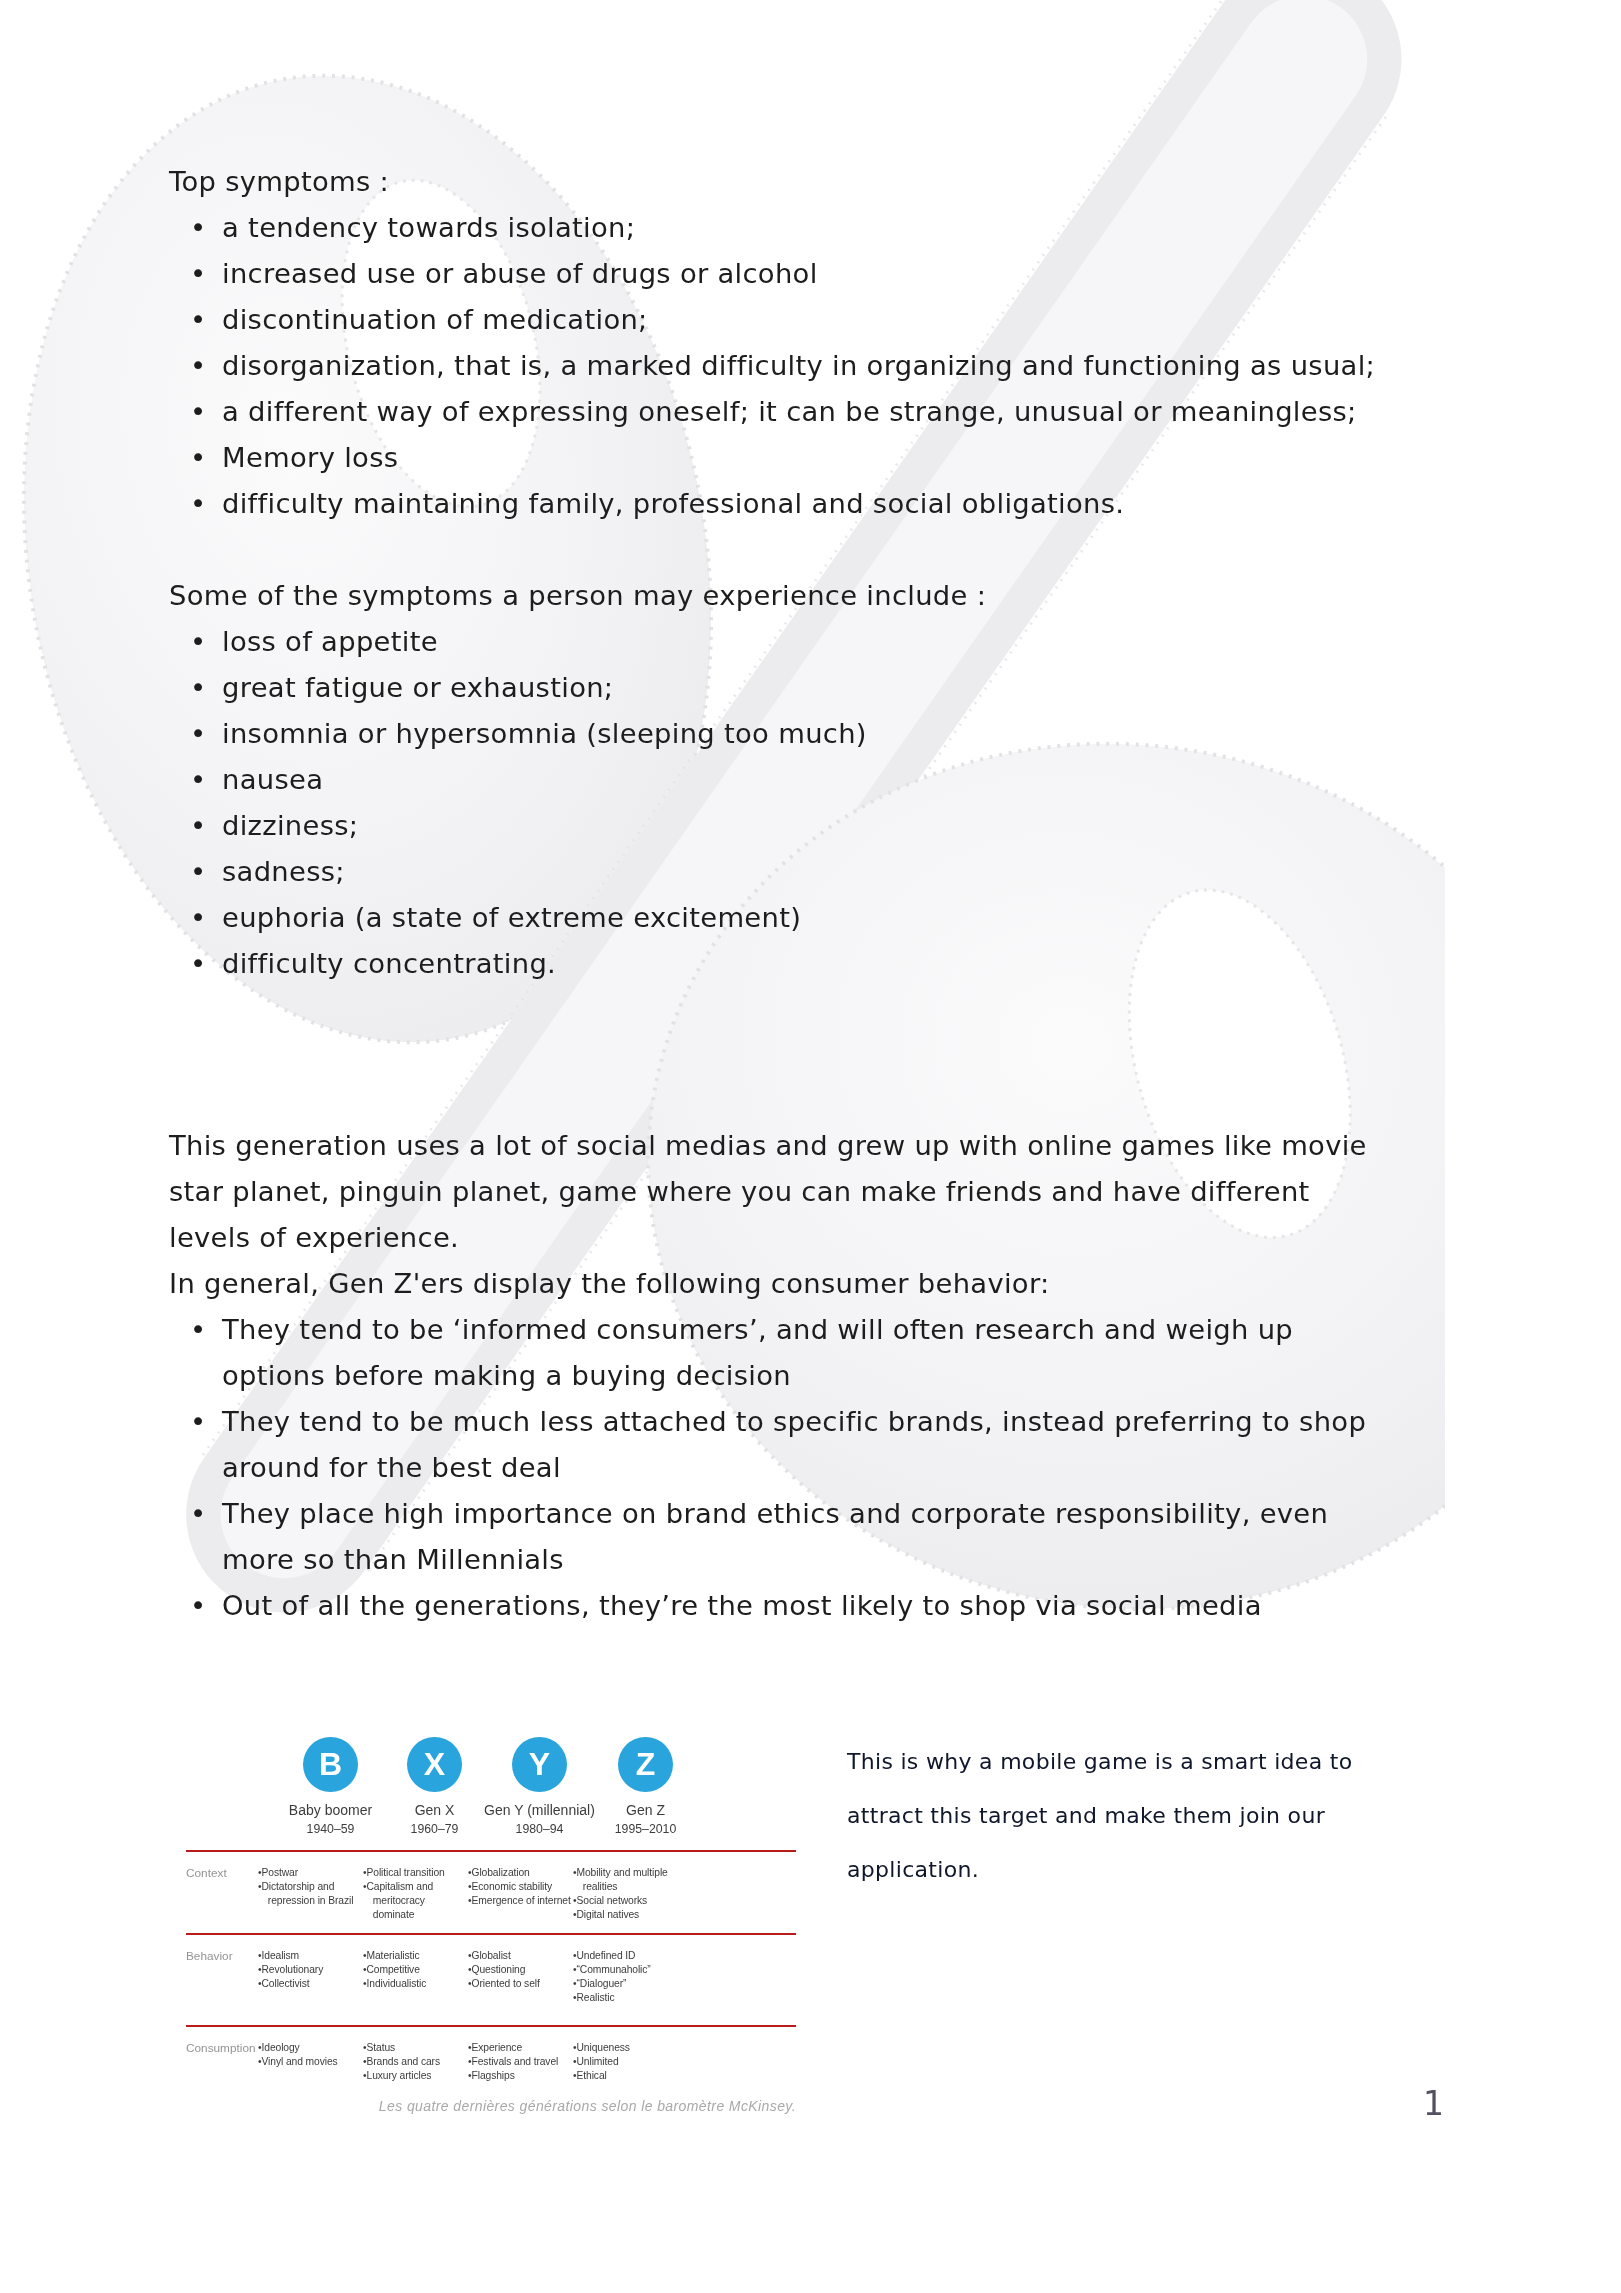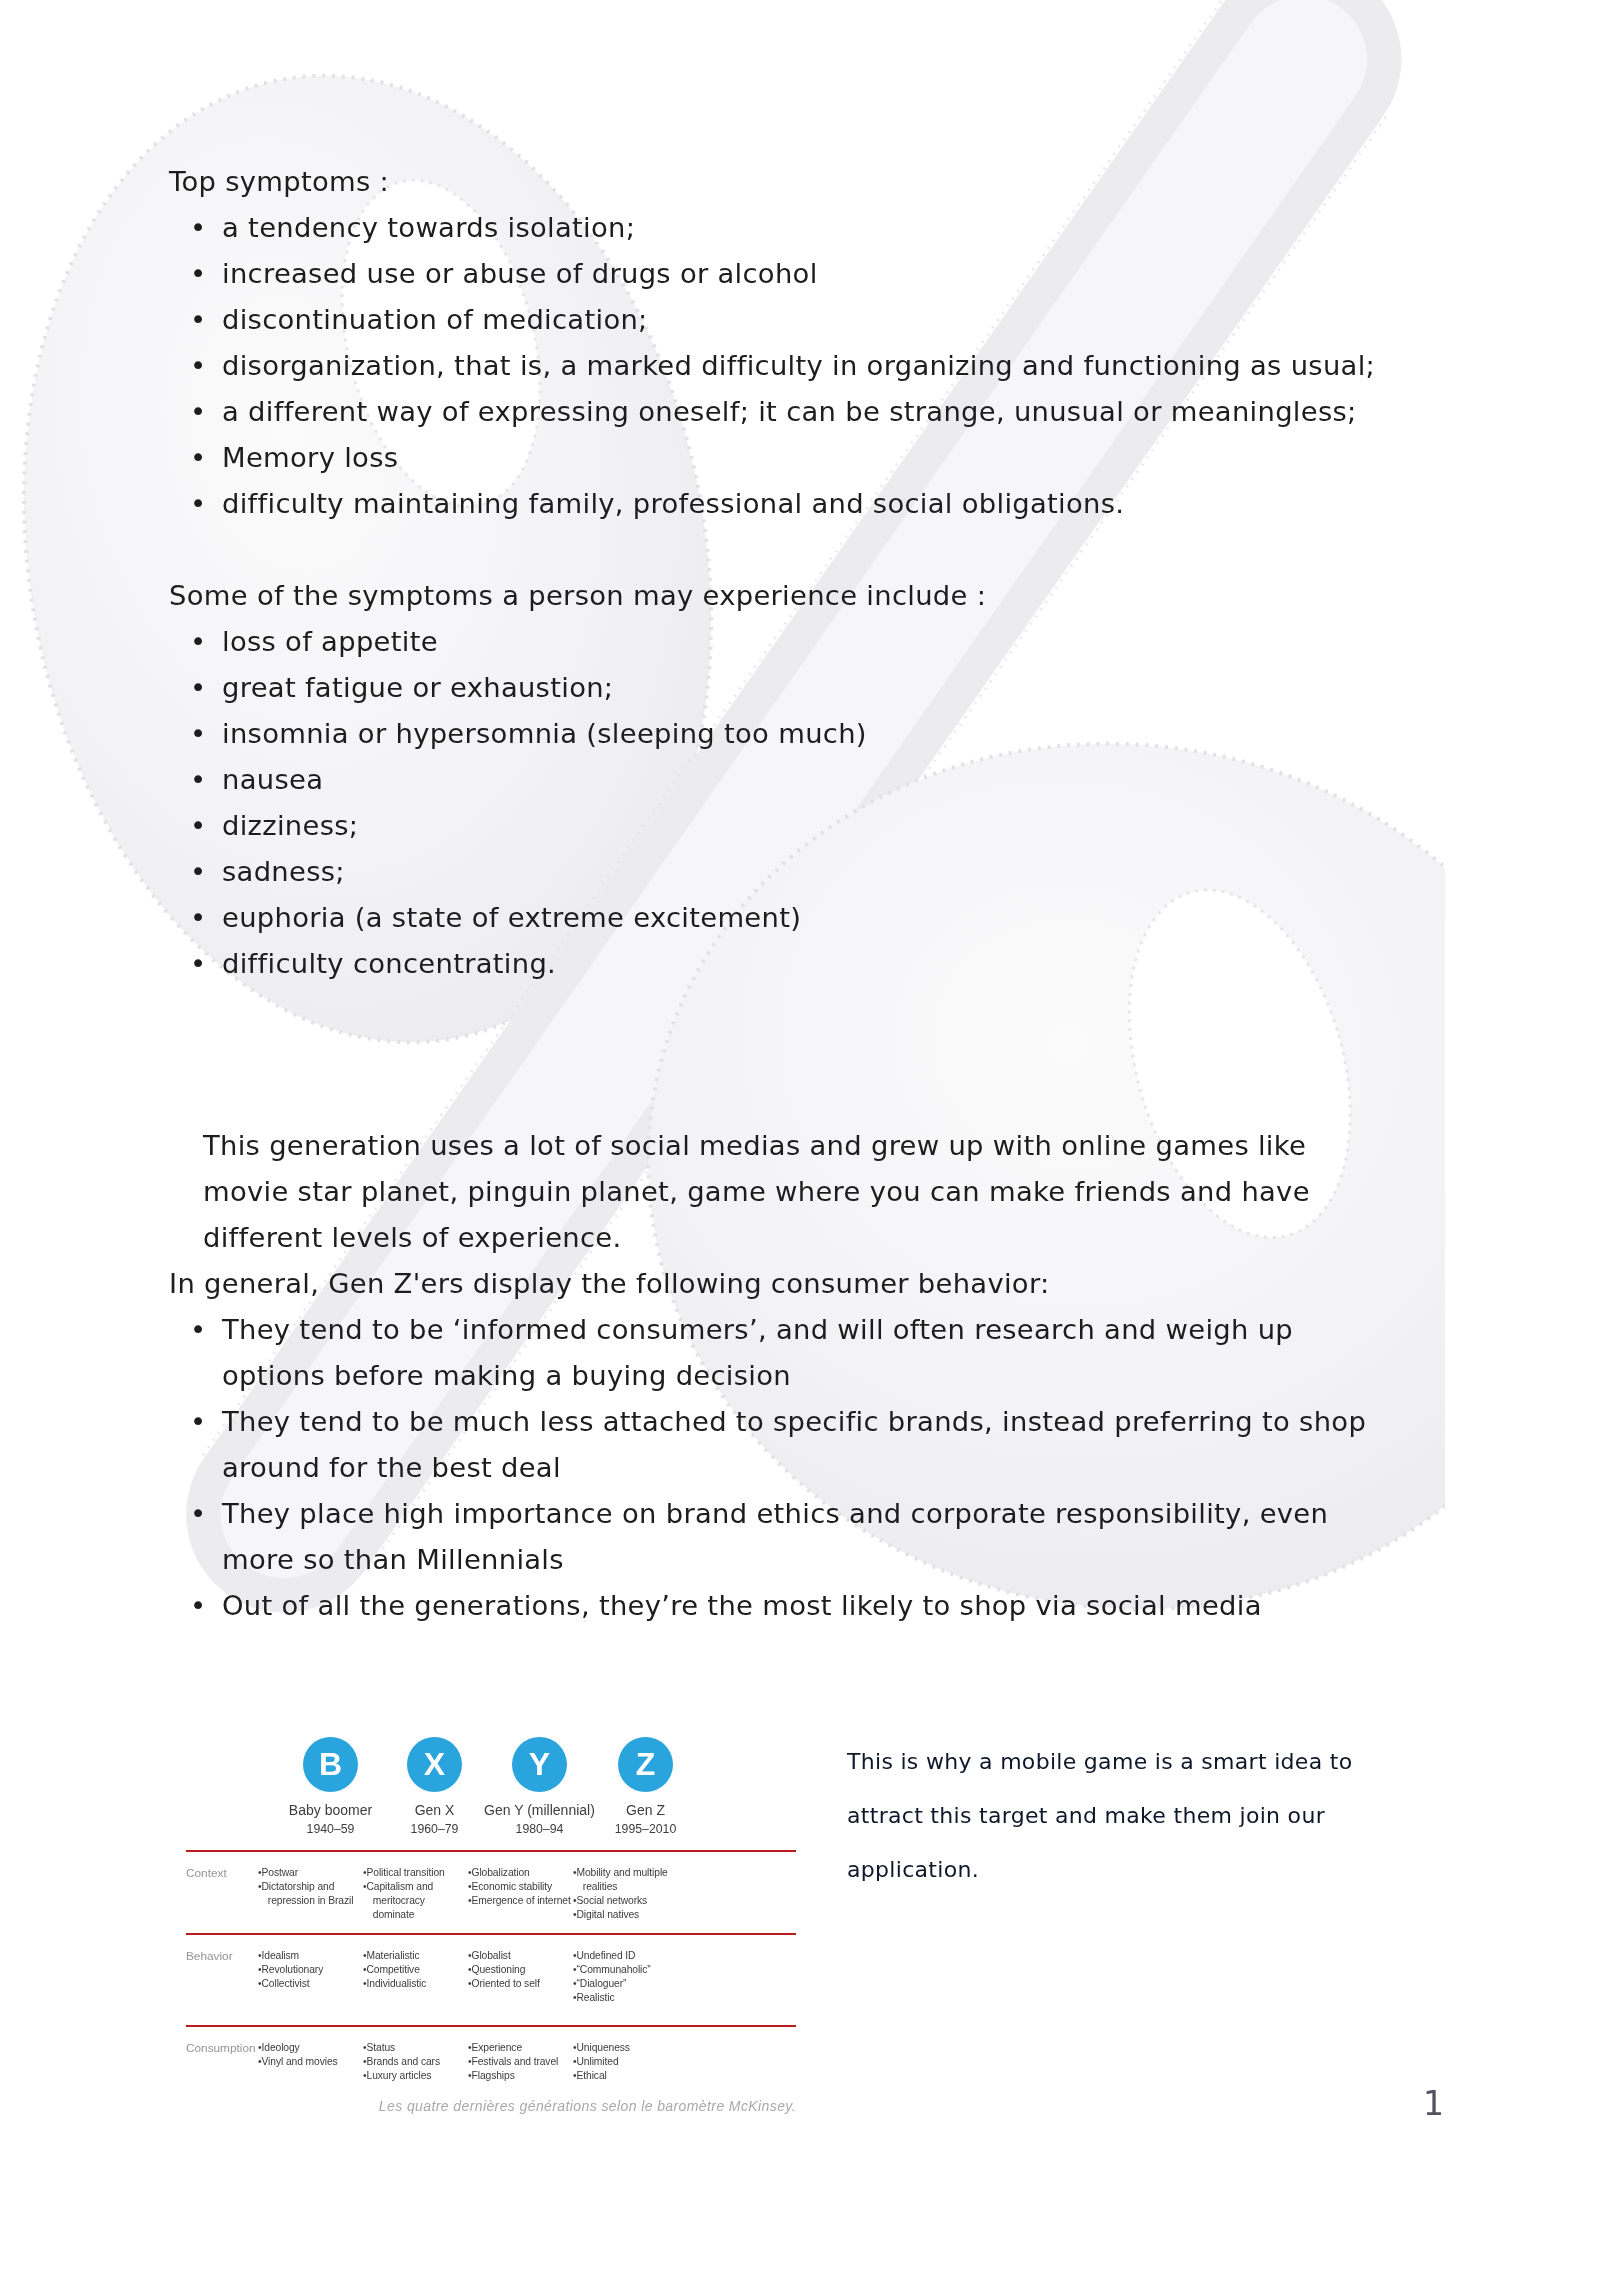--- a/index.html
+++ b/index.html
@@ -13,21 +13,21 @@
   }
   .watermark{position:absolute;left:0;top:0;width:1621px;height:2294px;pointer-events:none;}
 
   
   .main-text{
     position:absolute;left:169px;top:159px;width:1219px;
     font-size:27.4px;line-height:46px;letter-spacing:0.3px;color:#1d1d1d;
   }
   .para{margin:0;}
   .gap-above{margin-top:46px;}
-  .big-gap{margin-top:136px;margin-left:34px;}
+  .big-gap{margin-top:136px;}
   ul.bullets{list-style:none;margin:0;padding:0 0 0 53px;}
   ul.bullets li{position:relative;}
   ul.bullets li::before{content:"\2022";position:absolute;left:-32px;top:0;}
 
   
   .figure{
     position:absolute;left:186px;top:1723px;width:610px;
     font-family:"Liberation Sans",sans-serif;color:#3d3d3d;
   }
   .fig-header{position:relative;height:127px;}

